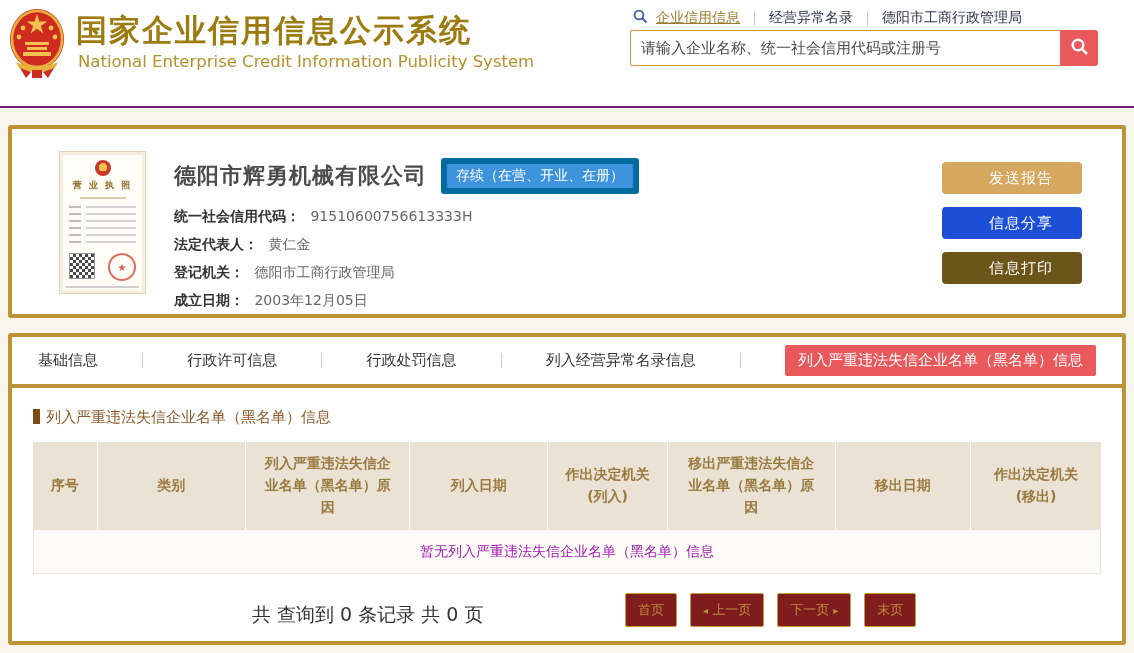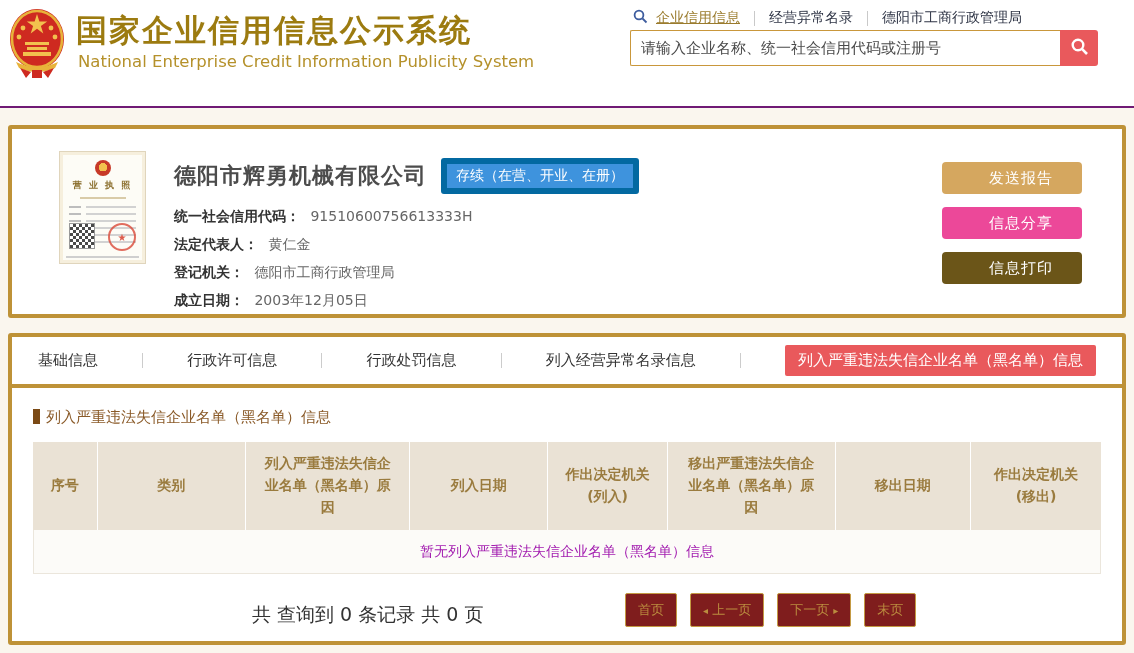--- a/index.html
+++ b/index.html
@@ -26,21 +26,21 @@
   .search-btn { width:38px; background:#E9595C; border:none; border-radius:0 3px 3px 0;
     cursor:pointer; display:flex; align-items:center; justify-content:center; }
 
   
   .page { background:#FAF6EE; height:545px; padding:17px 8px 0; }
   .card { border:4px solid #BE9237; border-radius:3px; background:#fff; position:relative; }
   .company-card { height:193px; }
   .detail-card { height:312px; margin-top:15px; }
 
   
-  .license { position:absolute; left:47px; top:22px; width:87px; height:113px;
+  .license { position:absolute; left:47px; top:22px; width:87px; height:143px;
     background:#FDFCF6; border:1px solid #E0D5BC; box-shadow:inset 0 0 0 3px #F6EFDD; padding:8px 9px 23px; }
   .lic-emblem { width:16px; height:16px; border-radius:50%; background:radial-gradient(circle at 50% 45%, #F2C14E 0 35%, #C73A28 36% 100%); margin:0 auto 3px; }
   .lic-title { text-align:center; font-size:9px; color:#8B6F2E; letter-spacing:2px; white-space:nowrap; font-weight:bold; }
   .lic-subline { height:2px; width:46px; background:#D9CBA8; margin:5px auto 7px; }
   .lic-row { display:flex; align-items:center; margin-bottom:5px; }
   .lic-row .k { width:12px; height:2px; background:#BDBDBD; margin-right:5px; }
   .lic-row .v { flex:1; height:2px; background:#D2D2D2; }
   .lic-bottom { position:absolute; left:9px; right:9px; bottom:14px; height:28px; }
   .qr { position:absolute; left:0; bottom:0; width:26px; height:26px;
     background:repeating-conic-gradient(#4a4a4a 0% 25%, #fff 0% 50%); background-size:6px 6px; border:1px solid #999; }
@@ -56,21 +56,21 @@
     font-size:14px; padding:3px 9px; border-radius:3px; white-space:nowrap; }
   .fields { margin-top:14px; }
   .field-row { margin-bottom:10px; font-size:14px; }
   .field-label { font-weight:bold; color:#333; }
   .field-value { color:#666; margin-left:6px; }
 
   .actions { position:absolute; right:40px; top:33px; width:140px; display:flex; flex-direction:column; gap:13px; }
   .action-btn { height:32px; border:none; border-radius:4px; color:#fff; font-size:15px;
     cursor:pointer; font-family:inherit; letter-spacing:1px; padding-left:18px; }
   .action-btn.b0 { background:#D5A75F; }
-  .action-btn.b1 { background:#ec4899; }
+  .action-btn.b1 { background:#1d4ed8; }
   .action-btn.b2 { background:#6B5518; }
 
   
   .tabs { height:51px; border-bottom:4px solid #BE9237; display:flex; align-items:center;
     padding:0 26px; justify-content:space-between; }
   .tab { font-size:15px; color:#333; cursor:pointer; white-space:nowrap; }
   .tab.active { background:#E9595C; color:#fff; padding:6px 13px; border-radius:2px; }
   .tab-sep { width:1px; height:15px; background:#ccc; }
 
   

